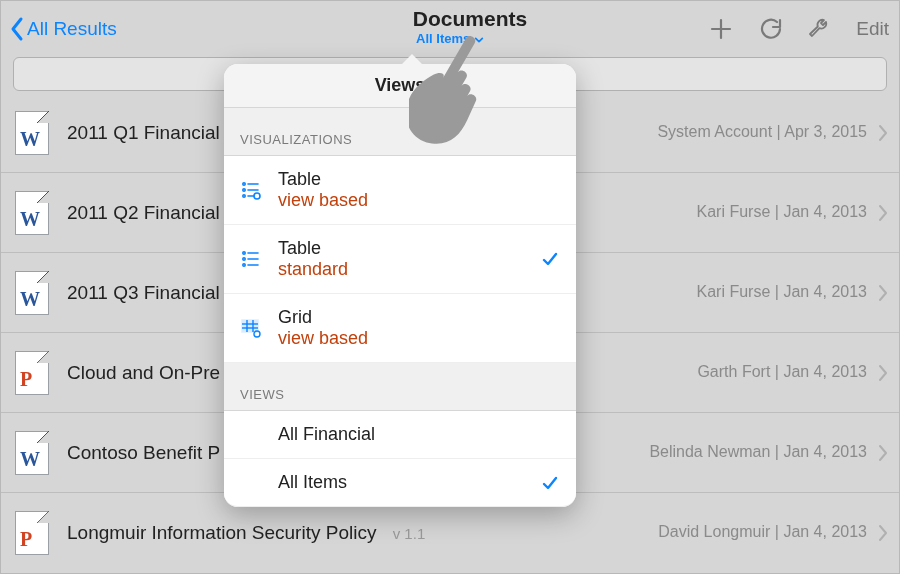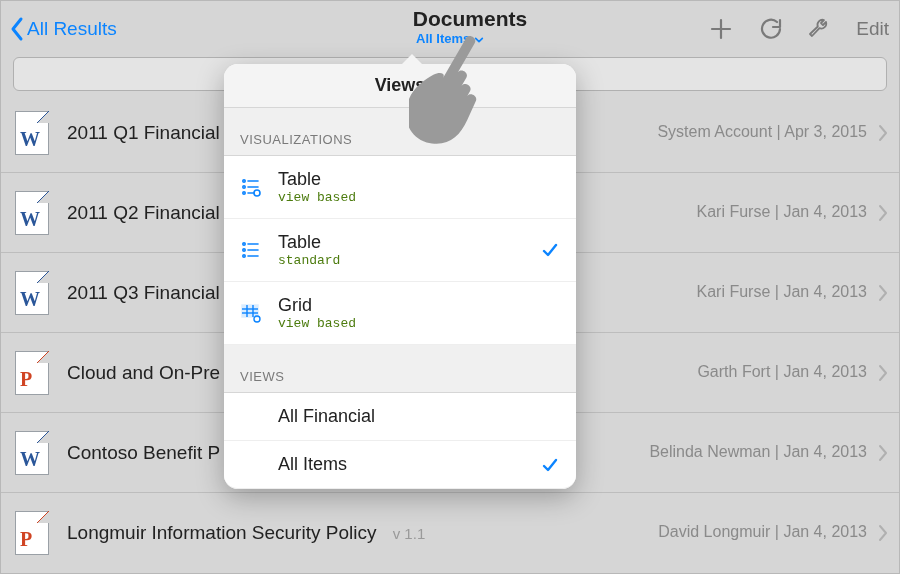--- a/index.html
+++ b/index.html
@@ -128,21 +128,21 @@
     display: flex; align-items: center; gap: 14px;
     padding: 13px 16px;
     border-bottom: 1px solid #eee;
     cursor: pointer;
     background: #fff;
   }
   .popover .opt:last-child { border-bottom-left-radius: 14px; border-bottom-right-radius: 14px; }
   .popover .opt .oi { width: 24px; display:flex; color:#0b84ff; }
   .popover .opt .otxt { flex:1; }
   .popover .opt .ot1 { font-size: 18px; color:#222; }
-  .popover .opt .ot2 { font-size: 13px; color:#4d7c0f;font-family:Liberation Mono, monospace; }
+  .popover .opt .ot2 { font-size: 18px; color:#c2410c; }
   .popover .opt .chk { color:#0b84ff; display:flex; }
   
   .hand {
     position: absolute;
     left: 408px; top: 28px;
     z-index: 60;
     pointer-events: none;
   }
 </style>
 </head>

